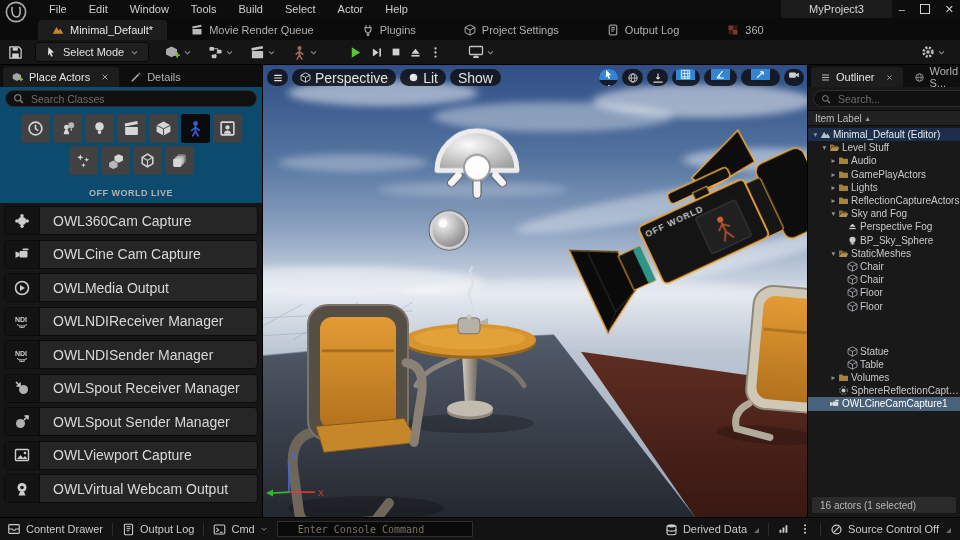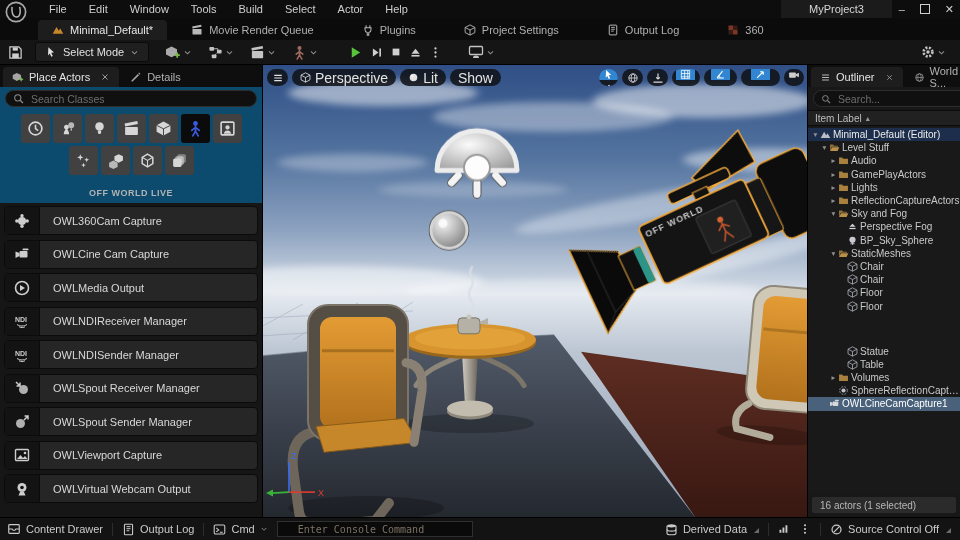--- a/index.html
+++ b/index.html
@@ -46,21 +46,21 @@
   .srch-ic{color:#8d8d8d;display:flex;}
 
   .cat-rows{padding:4px 0 2px;flex:0 0 auto;}
   .cat-row{display:flex;justify-content:center;gap:3px;margin-bottom:3px;}
   .cat{width:29px;height:29px;border-radius:3px;background:#414141;display:flex;align-items:center;justify-content:center;color:#d6d6d6;}
   .cat.selected{background:#0b0b0b;color:#3a5ae0;}
   .section-label{text-align:center;font-size:9px;font-weight:bold;color:#b2b2b2;letter-spacing:.5px;padding:8px 0 5px;}
   .pa-list{flex:1;background:#161616;padding:3px 4px;display:flex;flex-direction:column;gap:4.5px;overflow:hidden;}
   .pa-item{height:27px;background:#262626;border:1px solid #0b0b0b;border-radius:4px;display:flex;align-items:center;flex:0 0 auto;}
   .pa-icon{width:34px;align-self:stretch;background:#131313;border-right:1px solid #0b0b0b;border-radius:3px 0 0 3px;display:flex;align-items:center;justify-content:center;color:#cdcdcd;}
-  .pa-label{padding-left:13px;font-size:11px;color:#d8d8d8;}
+  .pa-label{padding-left:13px;font-size:14px;color:#d8d8d8;}
 
   
   .viewport{flex:1;position:relative;overflow:hidden;background:#405a80;}
   svg.scene{position:absolute;left:0;top:0;width:100%;height:100%;}
   .vp-bar{position:absolute;top:4px;left:4px;right:3px;display:flex;justify-content:space-between;}
   .vp-left,.vp-right{display:flex;gap:4px;align-items:center;}
   .pill{height:17px;background:rgba(17,19,24,.88);border-radius:9px;display:flex;align-items:center;padding:0 8px;gap:4px;font-size:14px;color:#e2e2e2;}
   .pill.grp{padding:0;overflow:hidden;flex-direction:column;}
   .pill.iconly{padding:0;width:21px;justify-content:center;}
   .vpbtn{width:19px;height:17px;display:flex;align-items:center;justify-content:center;color:#cfcfcf;}

